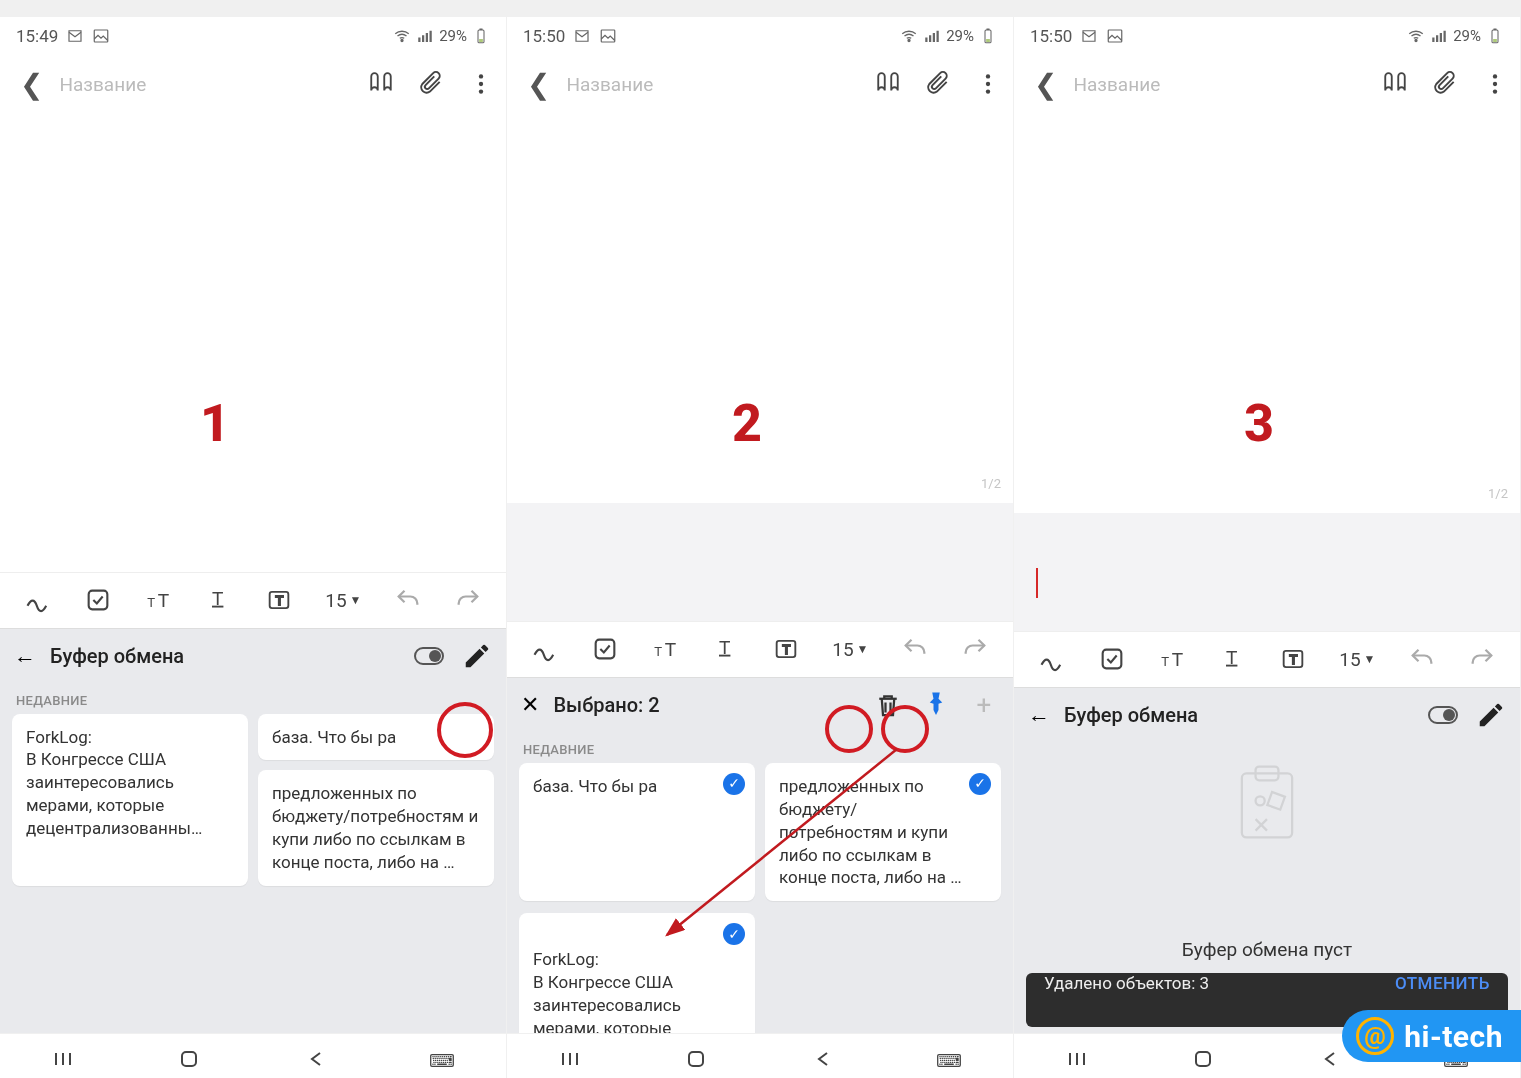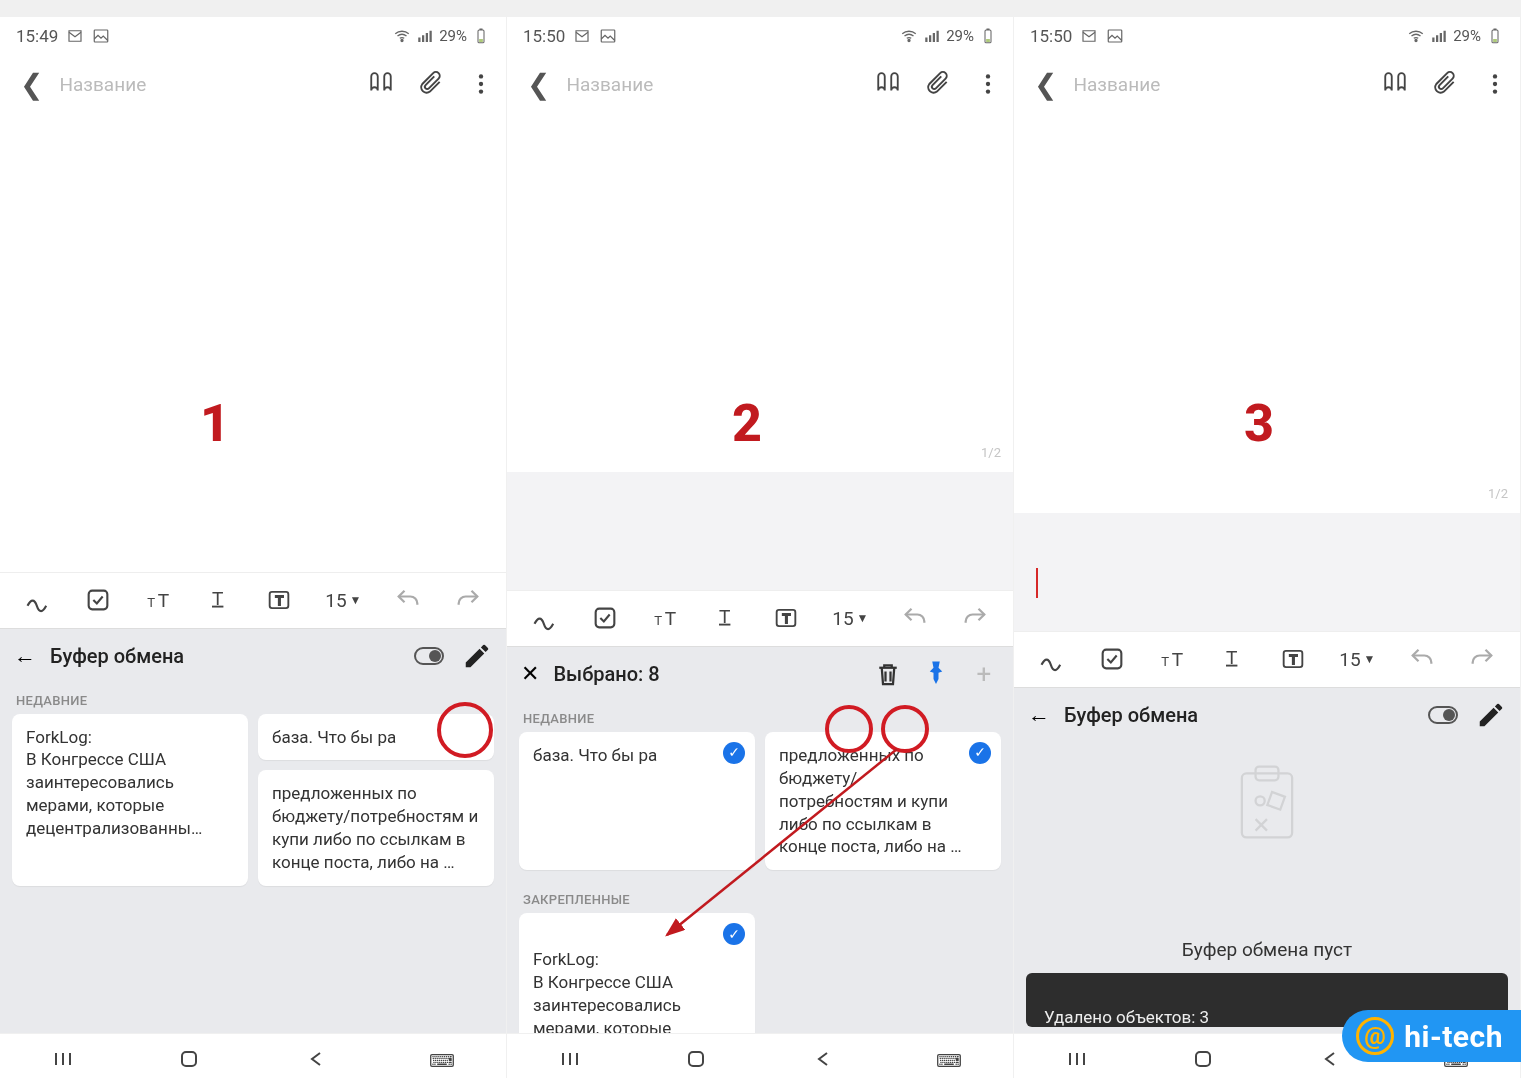--- a/index.html
+++ b/index.html
@@ -152,21 +152,21 @@
   .empty-title { font-size: 19px; color: #333; margin-bottom: 10px; }
   .empty-sub { font-size: 15px; color: #666; }
   .snackbar {
     position: absolute;
     left: 12px; right: 12px; bottom: 60px;
     background: #2d2d2d;
     color: #eee;
     border-radius: 6px;
     height: 54px;
     display: flex;
-    align-items: flex-end;
+    align-items: flex-start;
     justify-content: space-between;
     padding: 0 18px;
     font-size: 17px;
   }
   .snackbar-action { color: #4c8df6; font-weight: 500; letter-spacing: 0.5px; }
   .nav-bar {
     height: 54px;
     display: flex;
     align-items: center;
     justify-content: space-around;
@@ -514,21 +514,21 @@
             <path d="M15 14l5-5-5-5"></path>
             <path d="M20 9H10a6 6 0 00-6 6v1"></path>
           </svg>
         </span>
     </div>
 
     <div class="clipboard-panel">
       <div class="clip-header">
         <div class="clip-header-left">
           <span style="font-size:22px;">✕</span>
-          <span class="clip-title">Выбрано: 8</span>
+          <span class="clip-title">Выбрано: 2</span>
         </div>
         <div class="clip-header-right">
           <span class="chp-icon">
               <svg viewBox="0 0 24 24" fill="none" stroke="#333" stroke-width="1.8">
                 <path d="M5 7h14"></path>
                 <path d="M9 7V5h6v2"></path>
                 <path d="M7 7l1 13h8l1-13"></path>
                 <line x1="10" y1="10" x2="10" y2="18"></line>
                 <line x1="14" y1="10" x2="14" y2="18"></line>
               </svg>
@@ -546,21 +546,20 @@
       <div class="clip-grid">
         <div class="clip-card" style="padding-right:38px;">
           <span>база. Что бы ра</span>
           <span class="checkmark">✓</span>
         </div>
         <div class="clip-card" style="padding-right:38px;">
           <span>предложенных по бюджету/потребностям и купи либо по ссылкам в конце поста, либо на …</span>
           <span class="checkmark">✓</span>
         </div>
       </div>
-      <div class="clip-section-label">ЗАКРЕПЛЕННЫЕ</div>
       <div class="clip-grid">
         <div class="clip-card" style="padding-right:38px;white-space:pre-line;">
           <span>ForkLog:
 В Конгрессе США заинтересовались мерами, которые</span>
           <span class="checkmark">✓</span>
         </div>
       </div>
     </div>
   </div>
 

